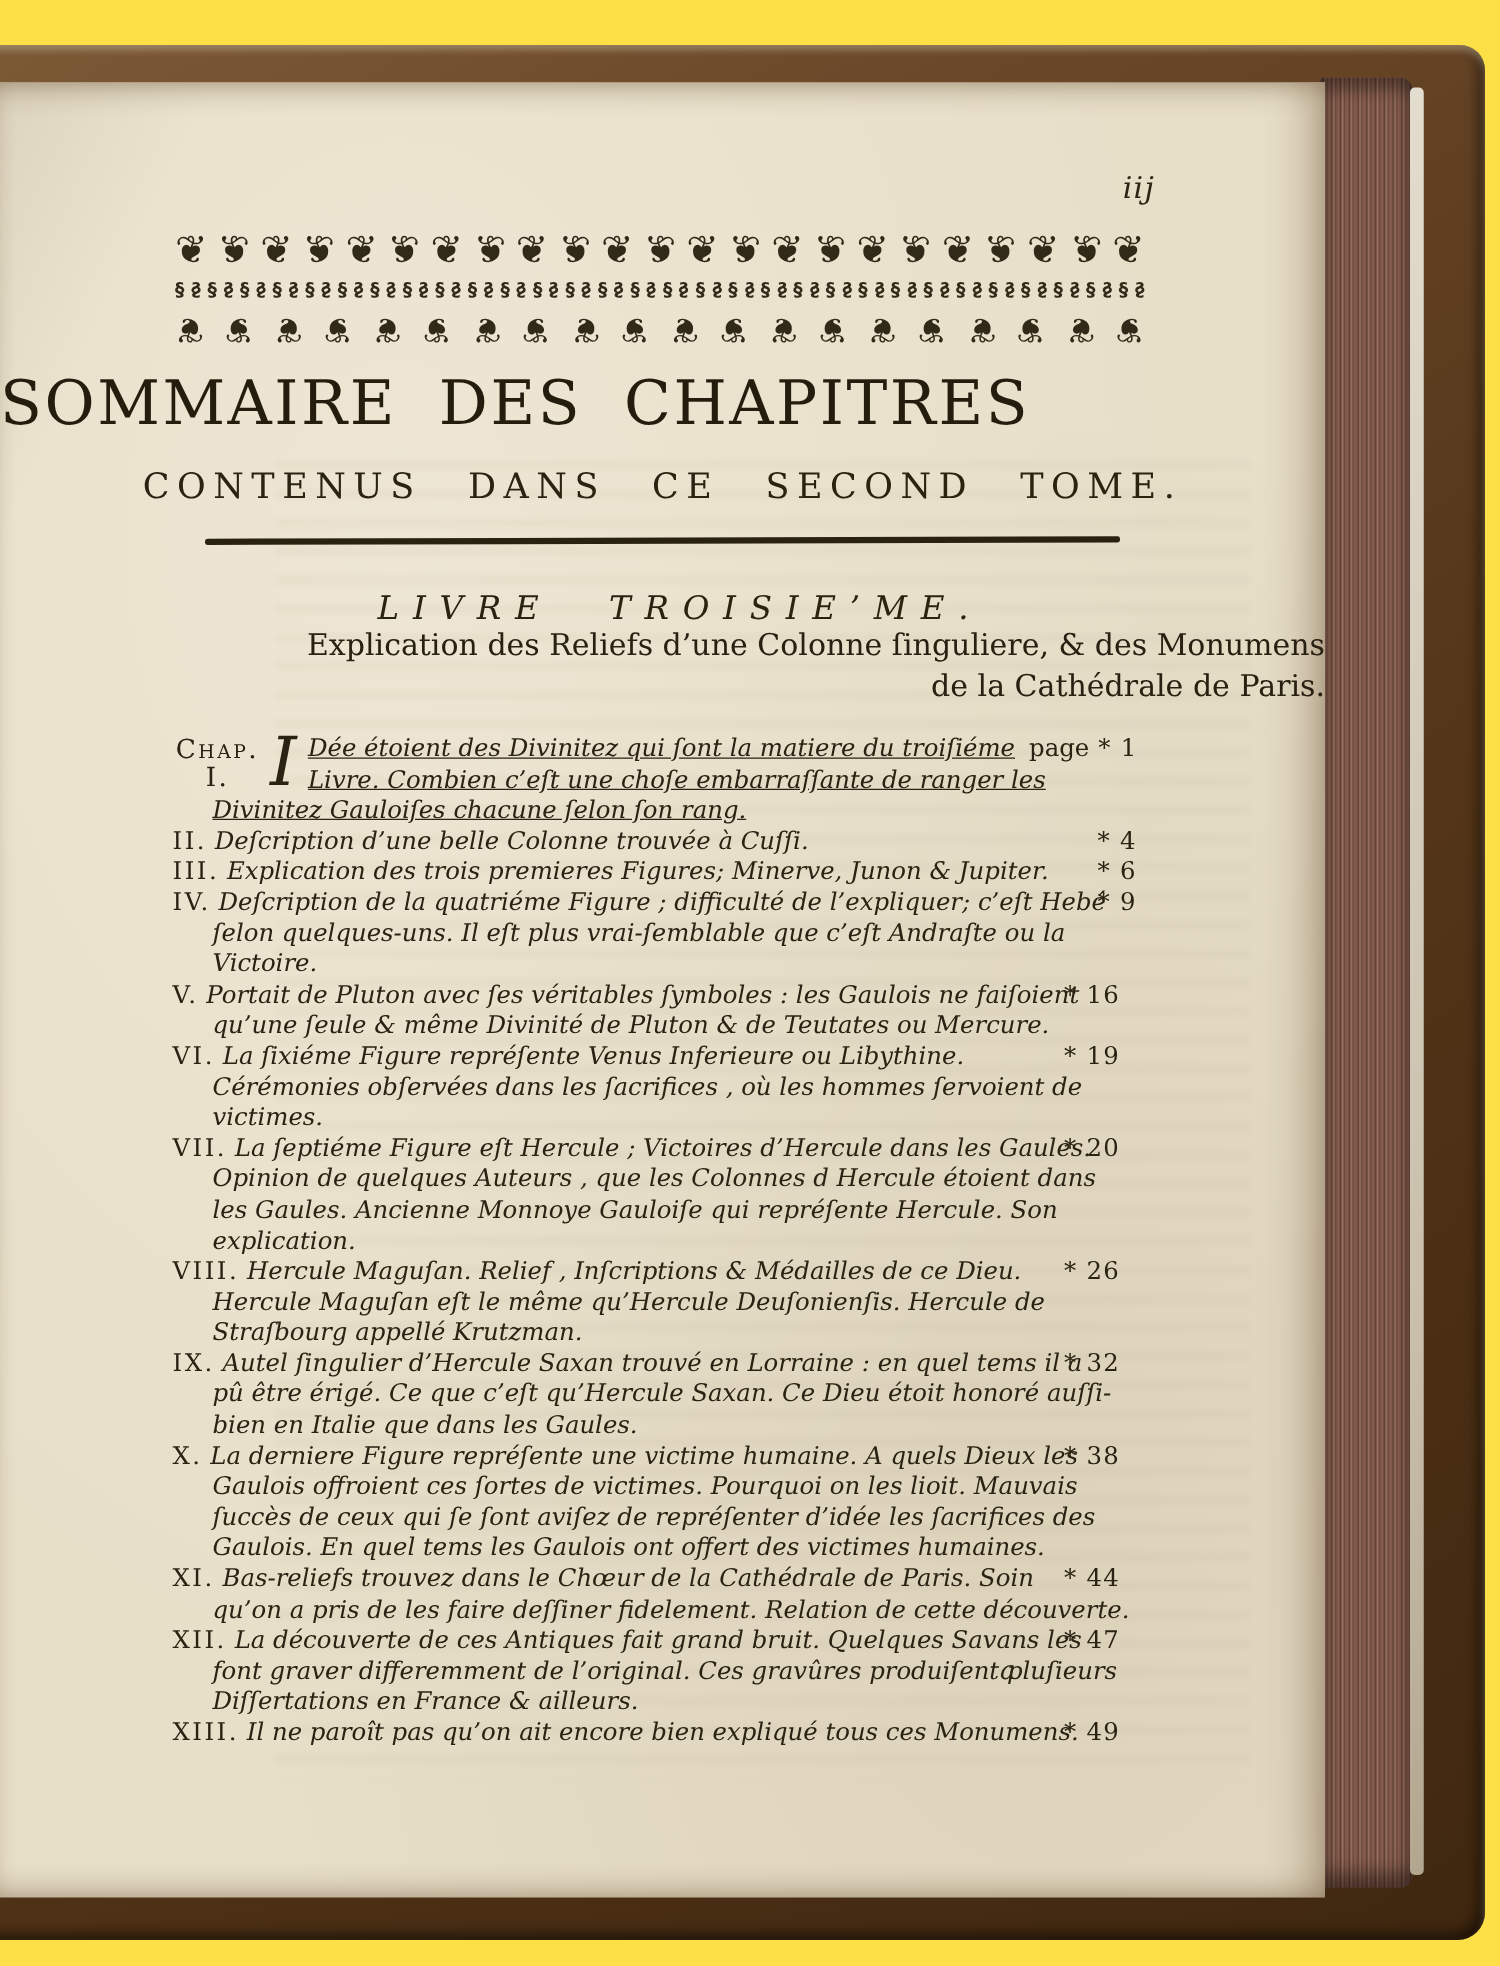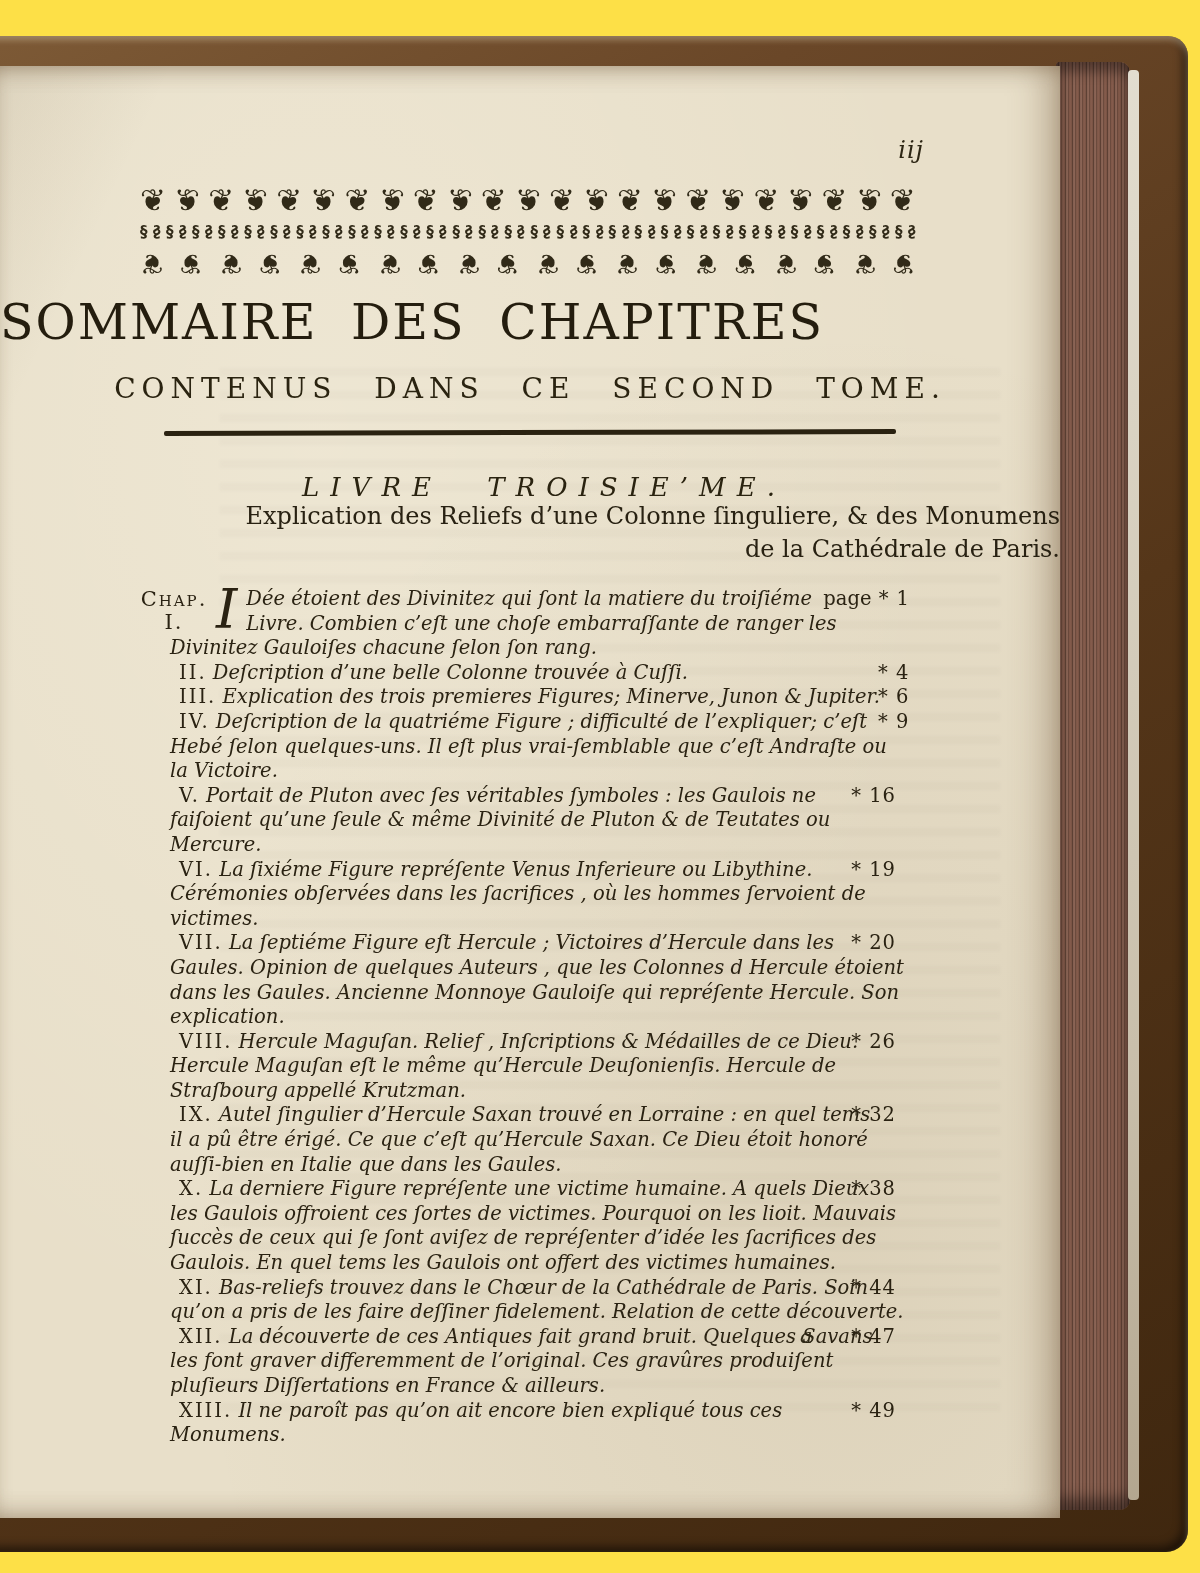--- a/index.html
+++ b/index.html
@@ -59,23 +59,23 @@
       font-size:26px;font-weight:normal;font-style:italic;letter-spacing:11px;word-spacing:26px;
       white-space:nowrap;color:#2a2310;}
   .section-desc{position:absolute;left:0;top:434px;width:1060px;margin:0;text-align:right;
       font-size:24px;line-height:33px;color:#282112;}
   .section-desc span{display:block;white-space:nowrap;}
   
   .chapters{position:absolute;left:138px;top:521px;width:772px;
       font-size:19.5px;line-height:24.6px;font-style:italic;color:#2a2212;}
   .chapters p{margin:0;}
   .entry{padding-left:32px;text-indent:-32px;}
-  .num{font-style:normal;letter-spacing:2px;margin-left:41px;}
+  .num{font-style:normal;letter-spacing:2px;}
   .pg{float:right;font-style:normal;letter-spacing:1px;padding-left:8px;}
-  .entry-first{position:relative;padding-left:32px;}
+  .entry-first{position:relative;padding-left:32px;text-decoration:underline;}
   .chap-label{position:absolute;left:0;top:1px;width:72px;text-align:center;
       font-style:normal;font-variant:small-caps;font-size:21px;line-height:23px;
       letter-spacing:2px;}
   .chap-label span{display:block;}
   .float-spacer{float:left;width:44px;height:49px;}
   .dropcap{float:left;font-size:54px;line-height:46px;font-style:italic;
       padding:0 9px 0 2px;}
   .pgword{font-style:normal;letter-spacing:0;}
   .signature{position:absolute;left:800px;top:1258px;font-size:21px;font-style:italic;
       color:#2d2614;}

